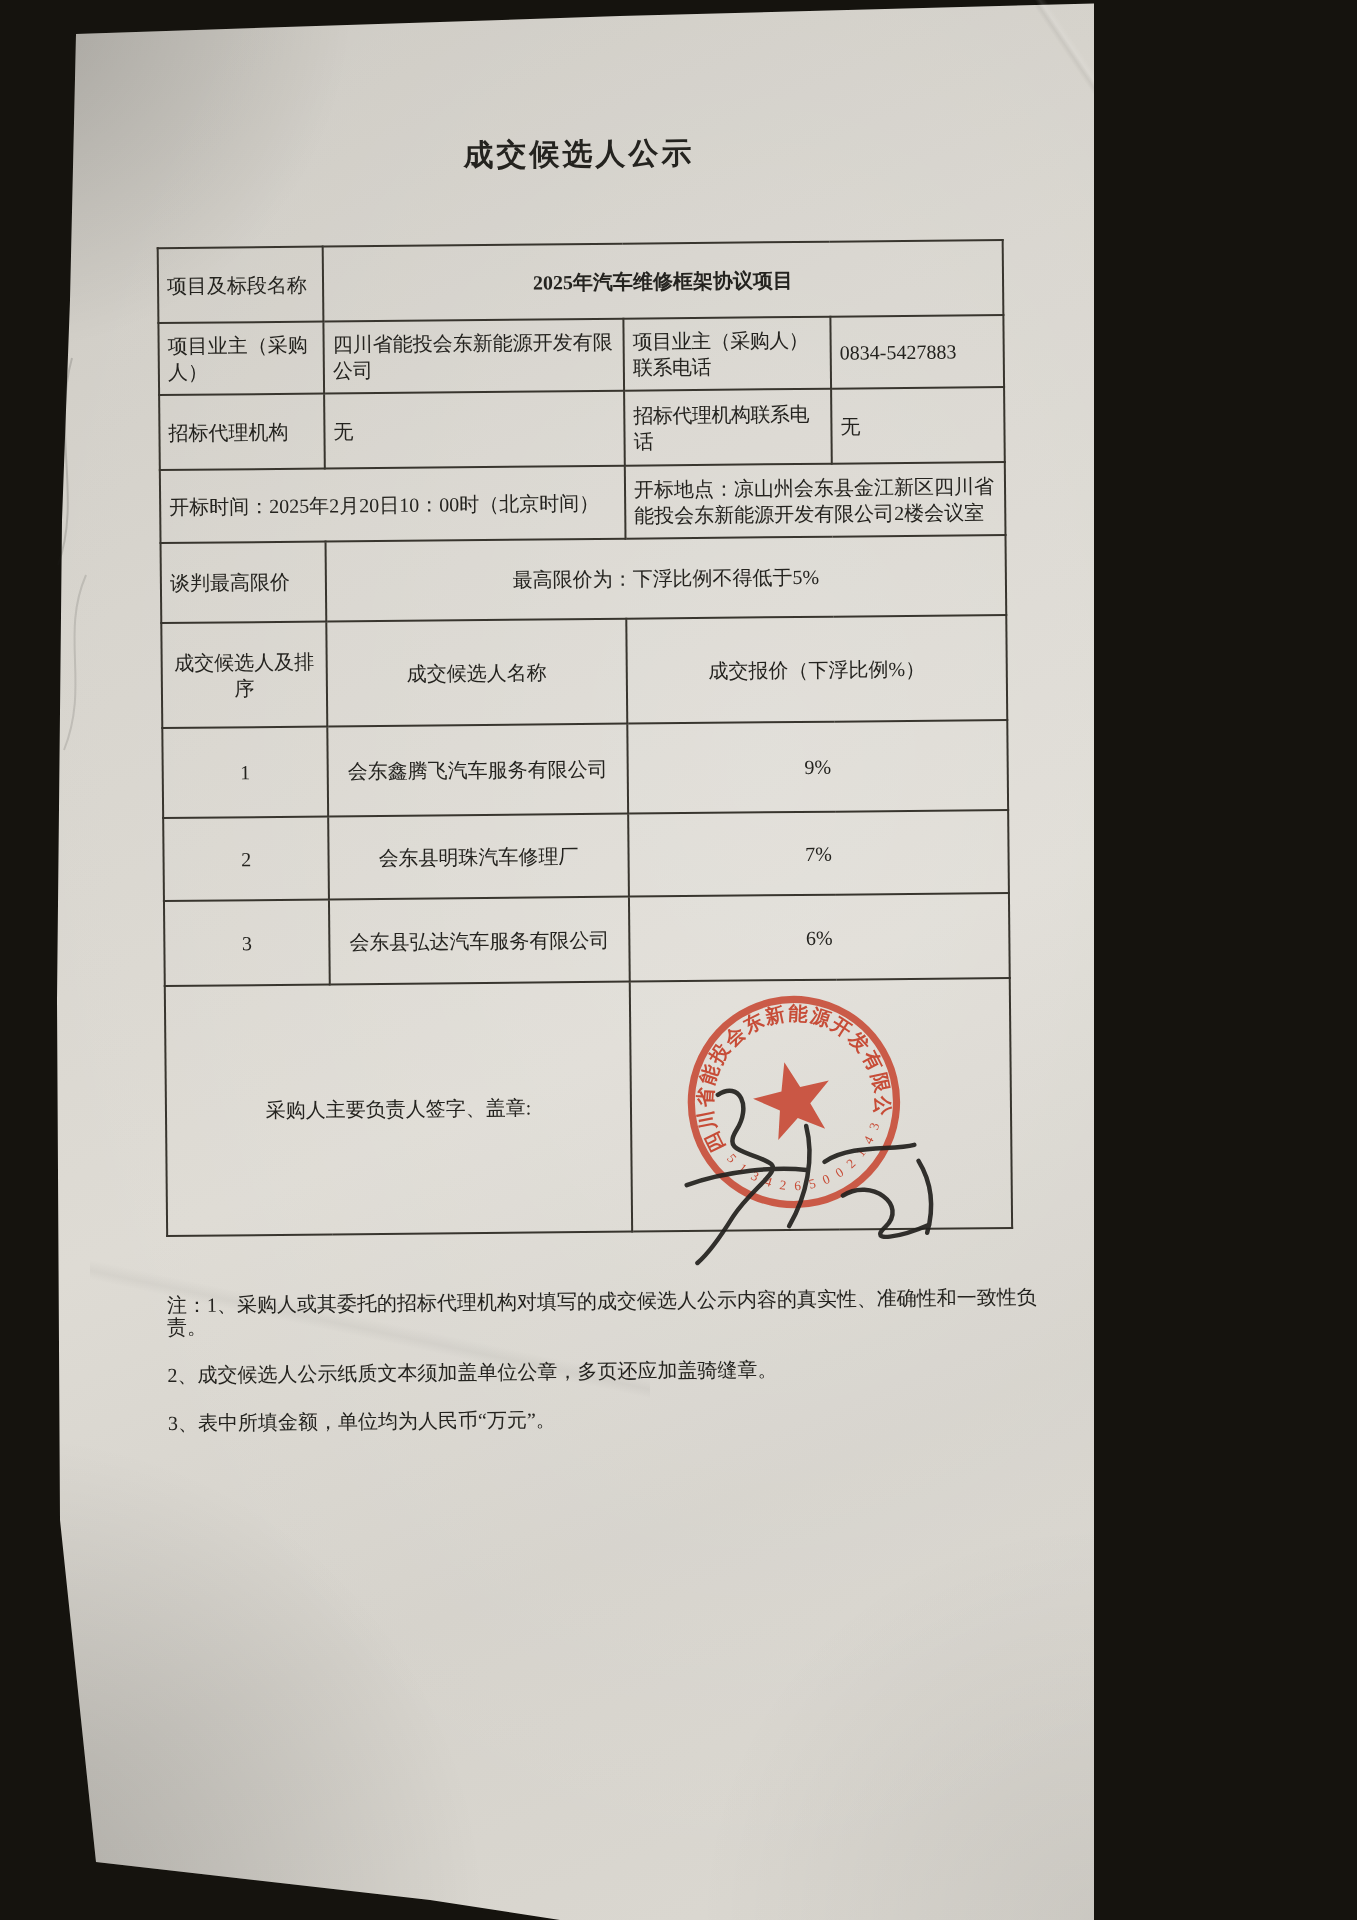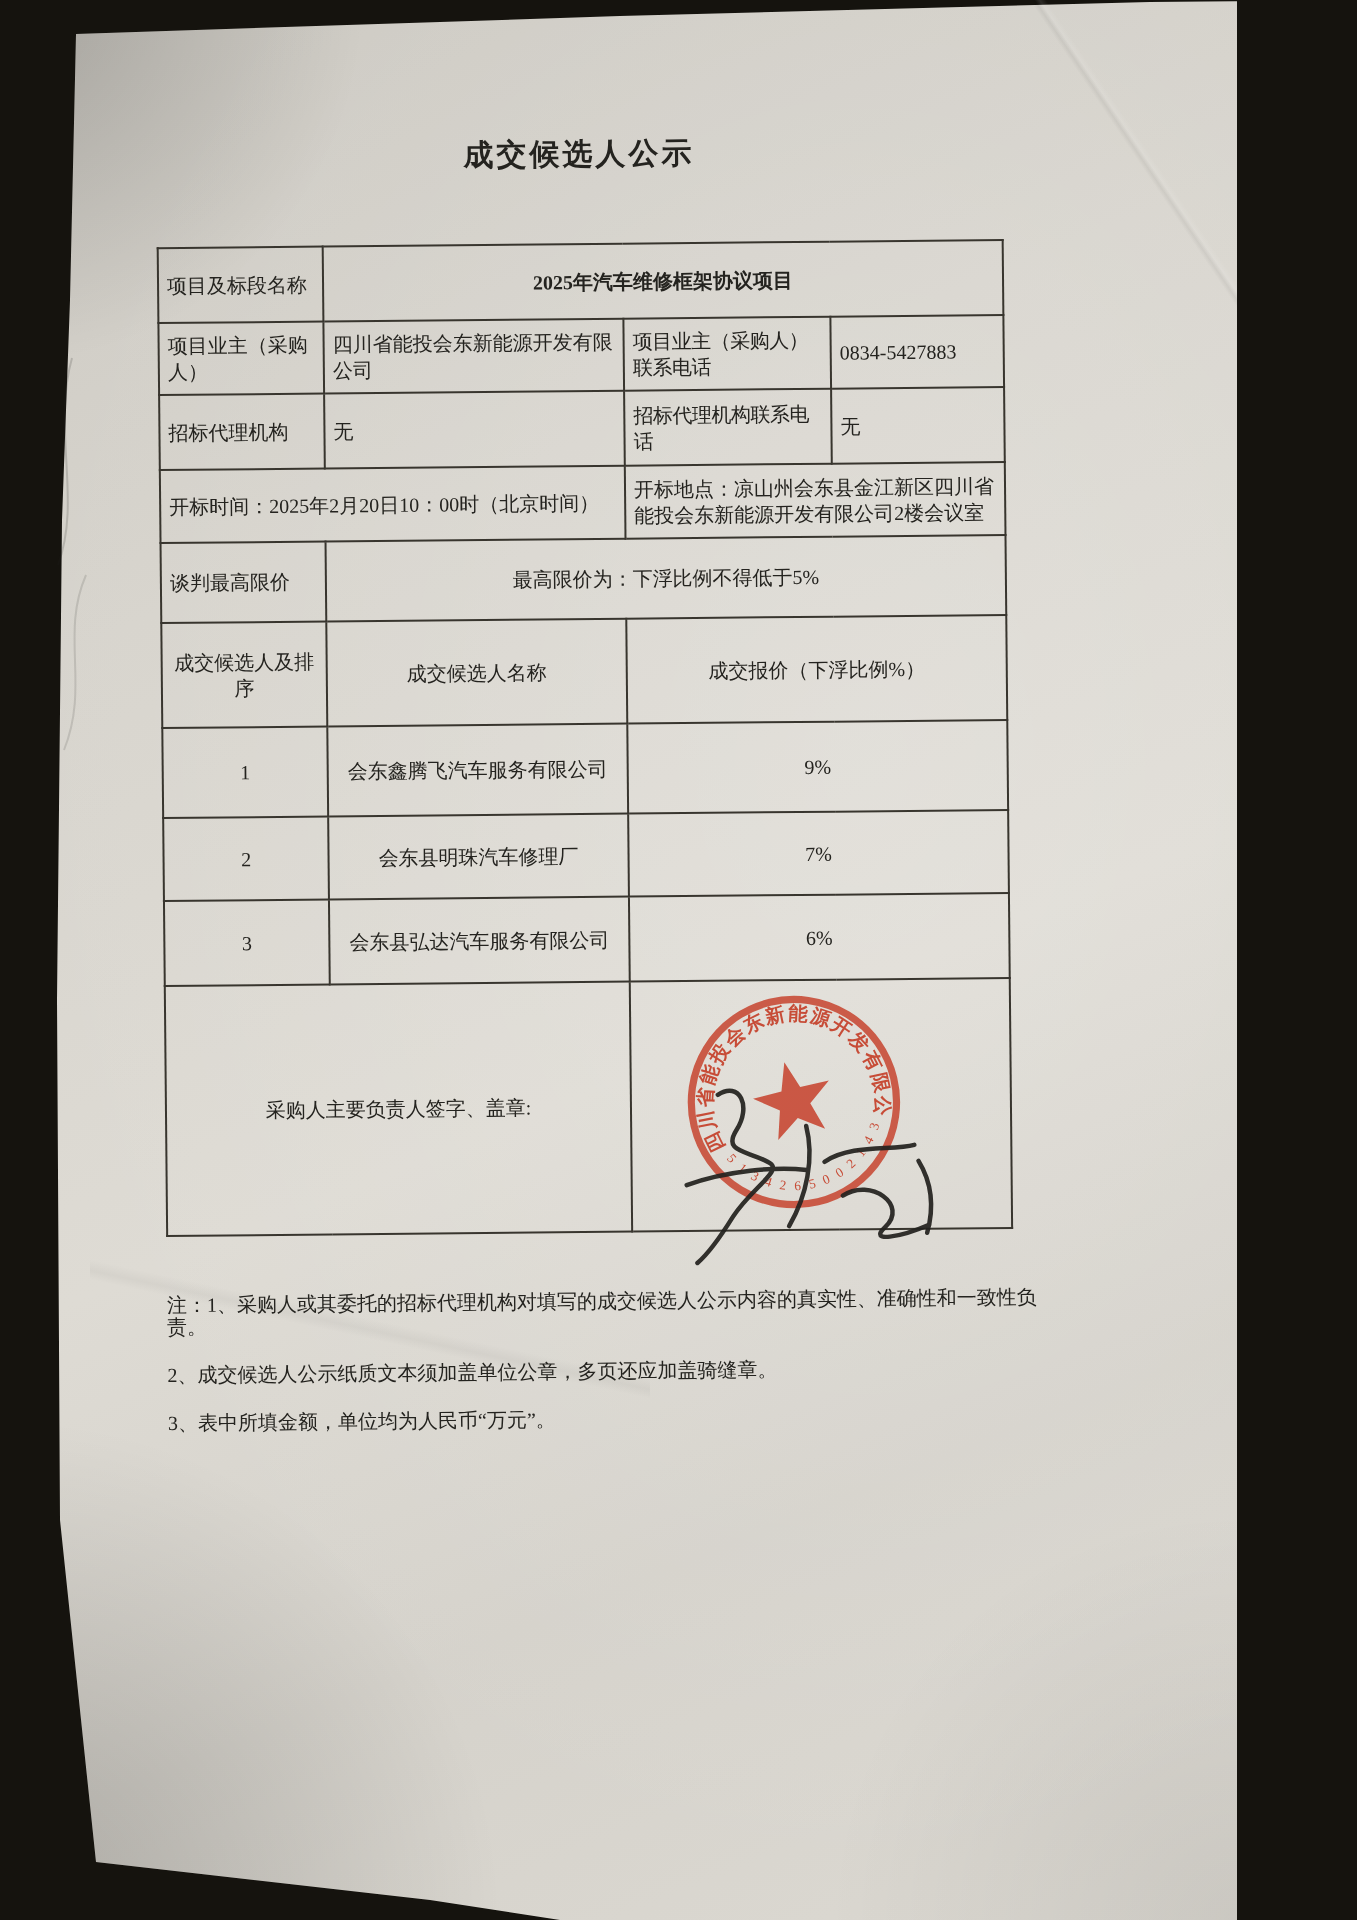--- a/index.html
+++ b/index.html
@@ -2,21 +2,21 @@
 <html><head>
 <meta charset="utf-8">
 <style>
   html,body{margin:0;padding:0;}
   body{
     width:1357px;height:1920px;
     background:#15130e;
     font-family:"Liberation Serif","DejaVu Serif",serif;
     overflow:hidden;
   }
-  .photo{position:relative;width:1237px;height:1920px;overflow:hidden;font-family:Liberation Serif, serif;}
+  .photo{position:relative;width:1094px;height:1920px;overflow:hidden;font-family:Liberation Serif, serif;}
 
   
   .paper{
     position:absolute;inset:0;
     background:
       radial-gradient(circle at 0% 0%, rgba(0,0,0,.20), rgba(0,0,0,0) 16%),
       radial-gradient(circle at 0% 100%, rgba(0,0,0,.20), rgba(0,0,0,0) 22%),
       radial-gradient(circle at 100% 100%, rgba(0,0,0,.08), rgba(0,0,0,0) 18%),
       radial-gradient(ellipse at 70% 40%, rgba(255,255,255,.18), rgba(0,0,0,0) 70%),
       linear-gradient(158deg,#ccc9c2 0%,#d7d4cd 28%,#dedbd4 55%,#d5d2cb 76%,#dcd9d2 100%);

